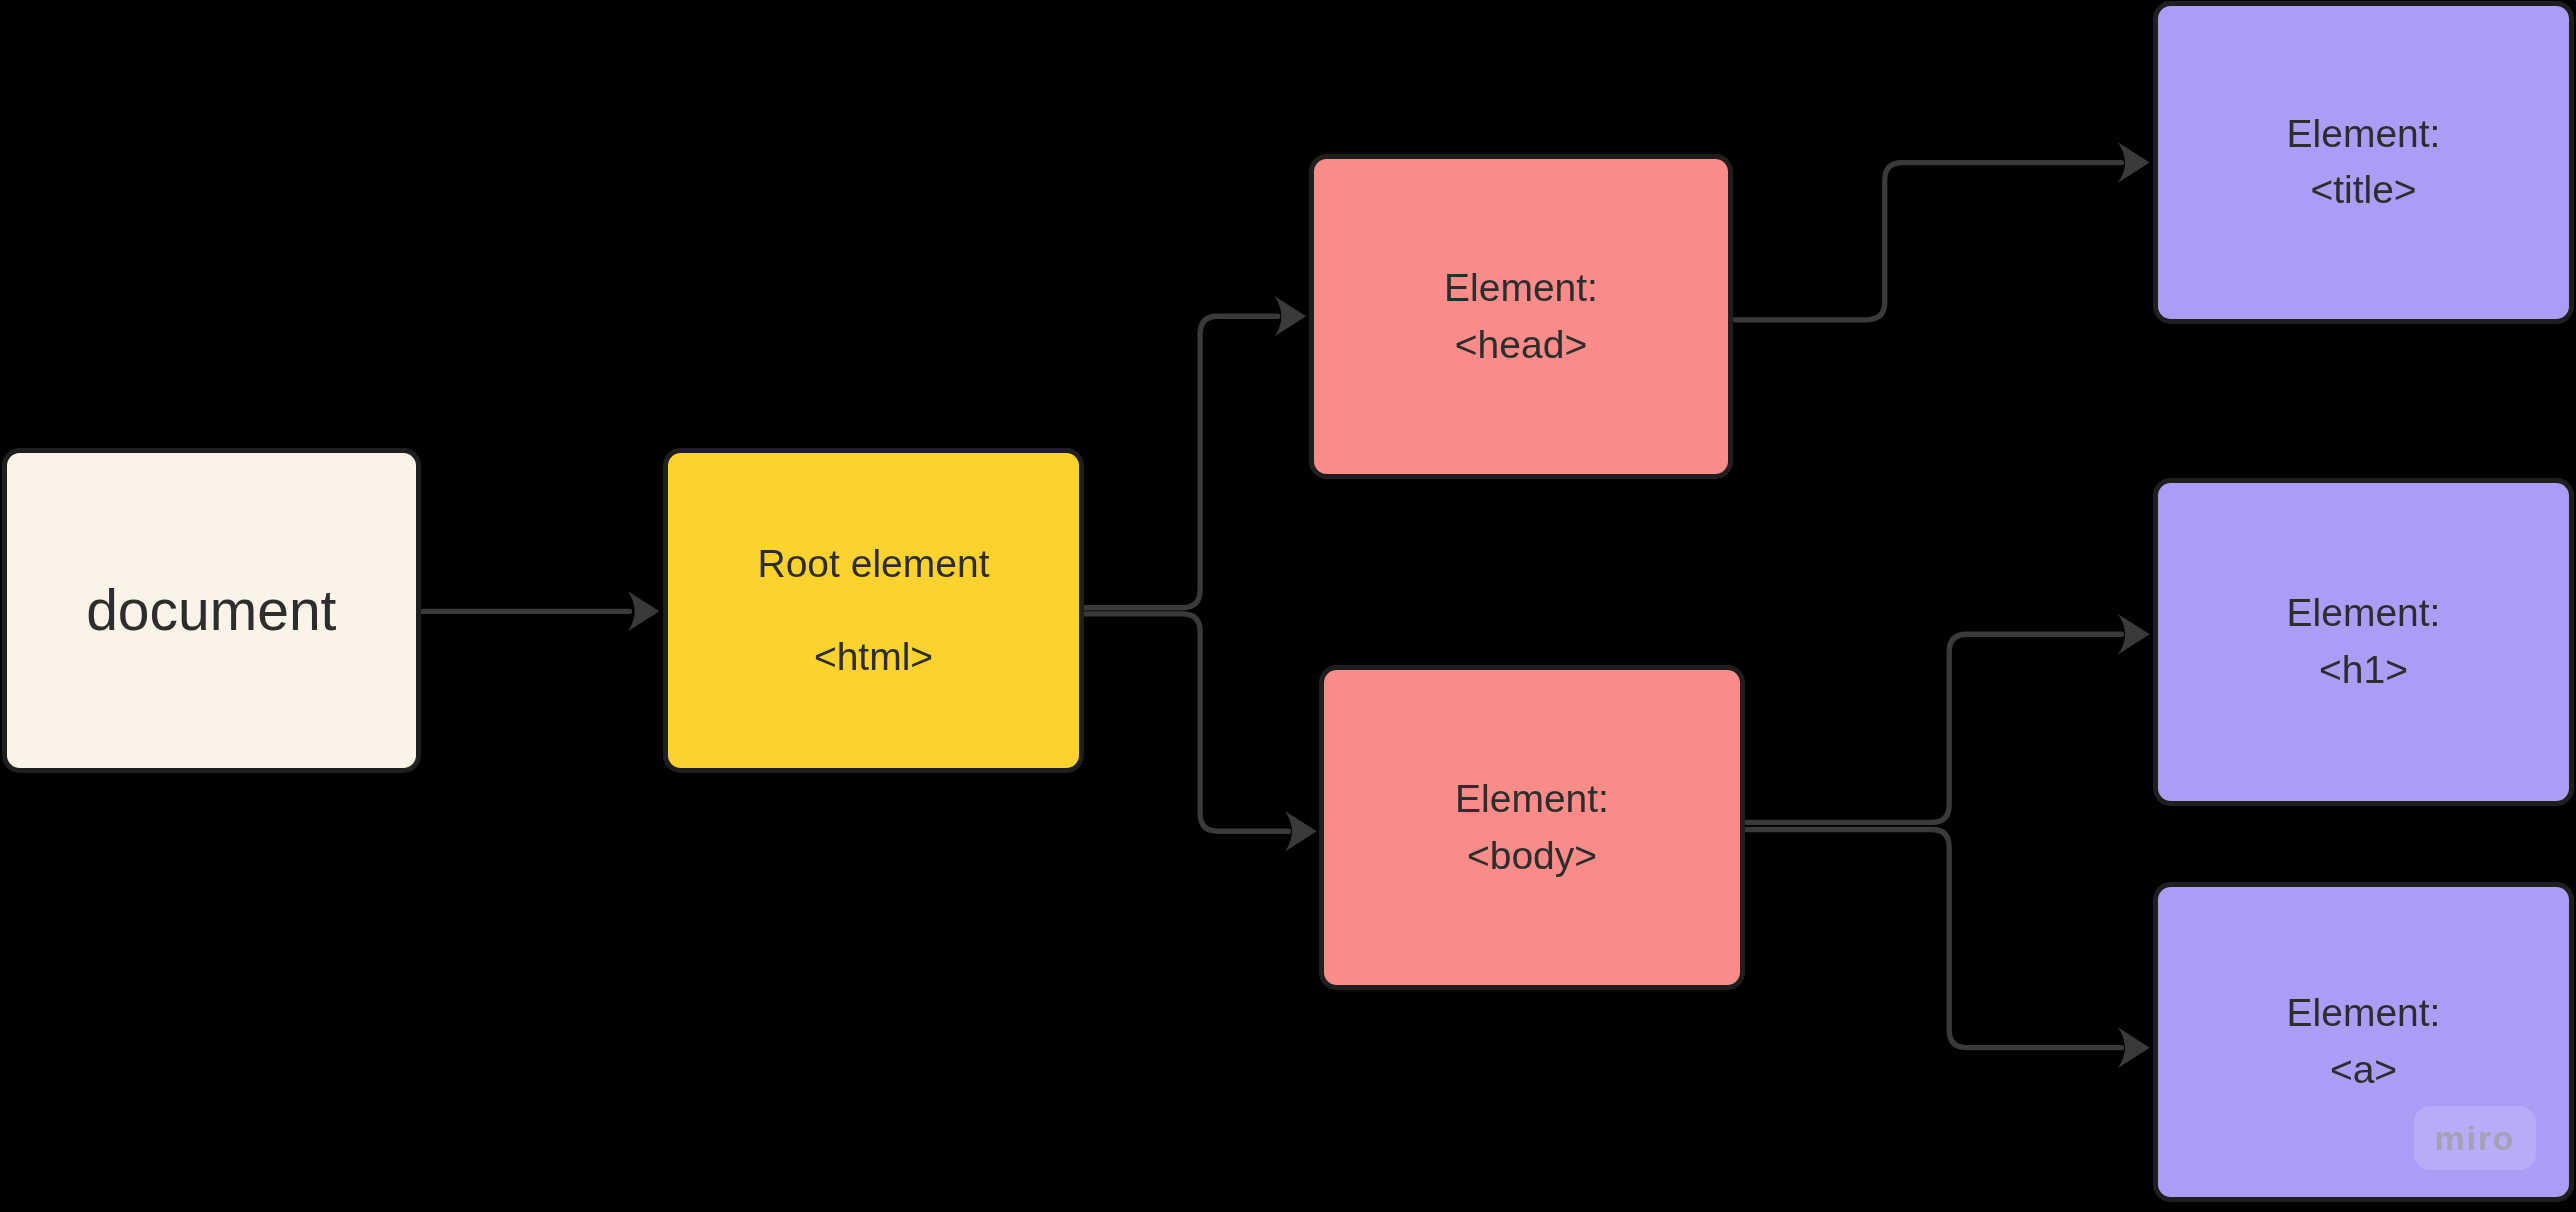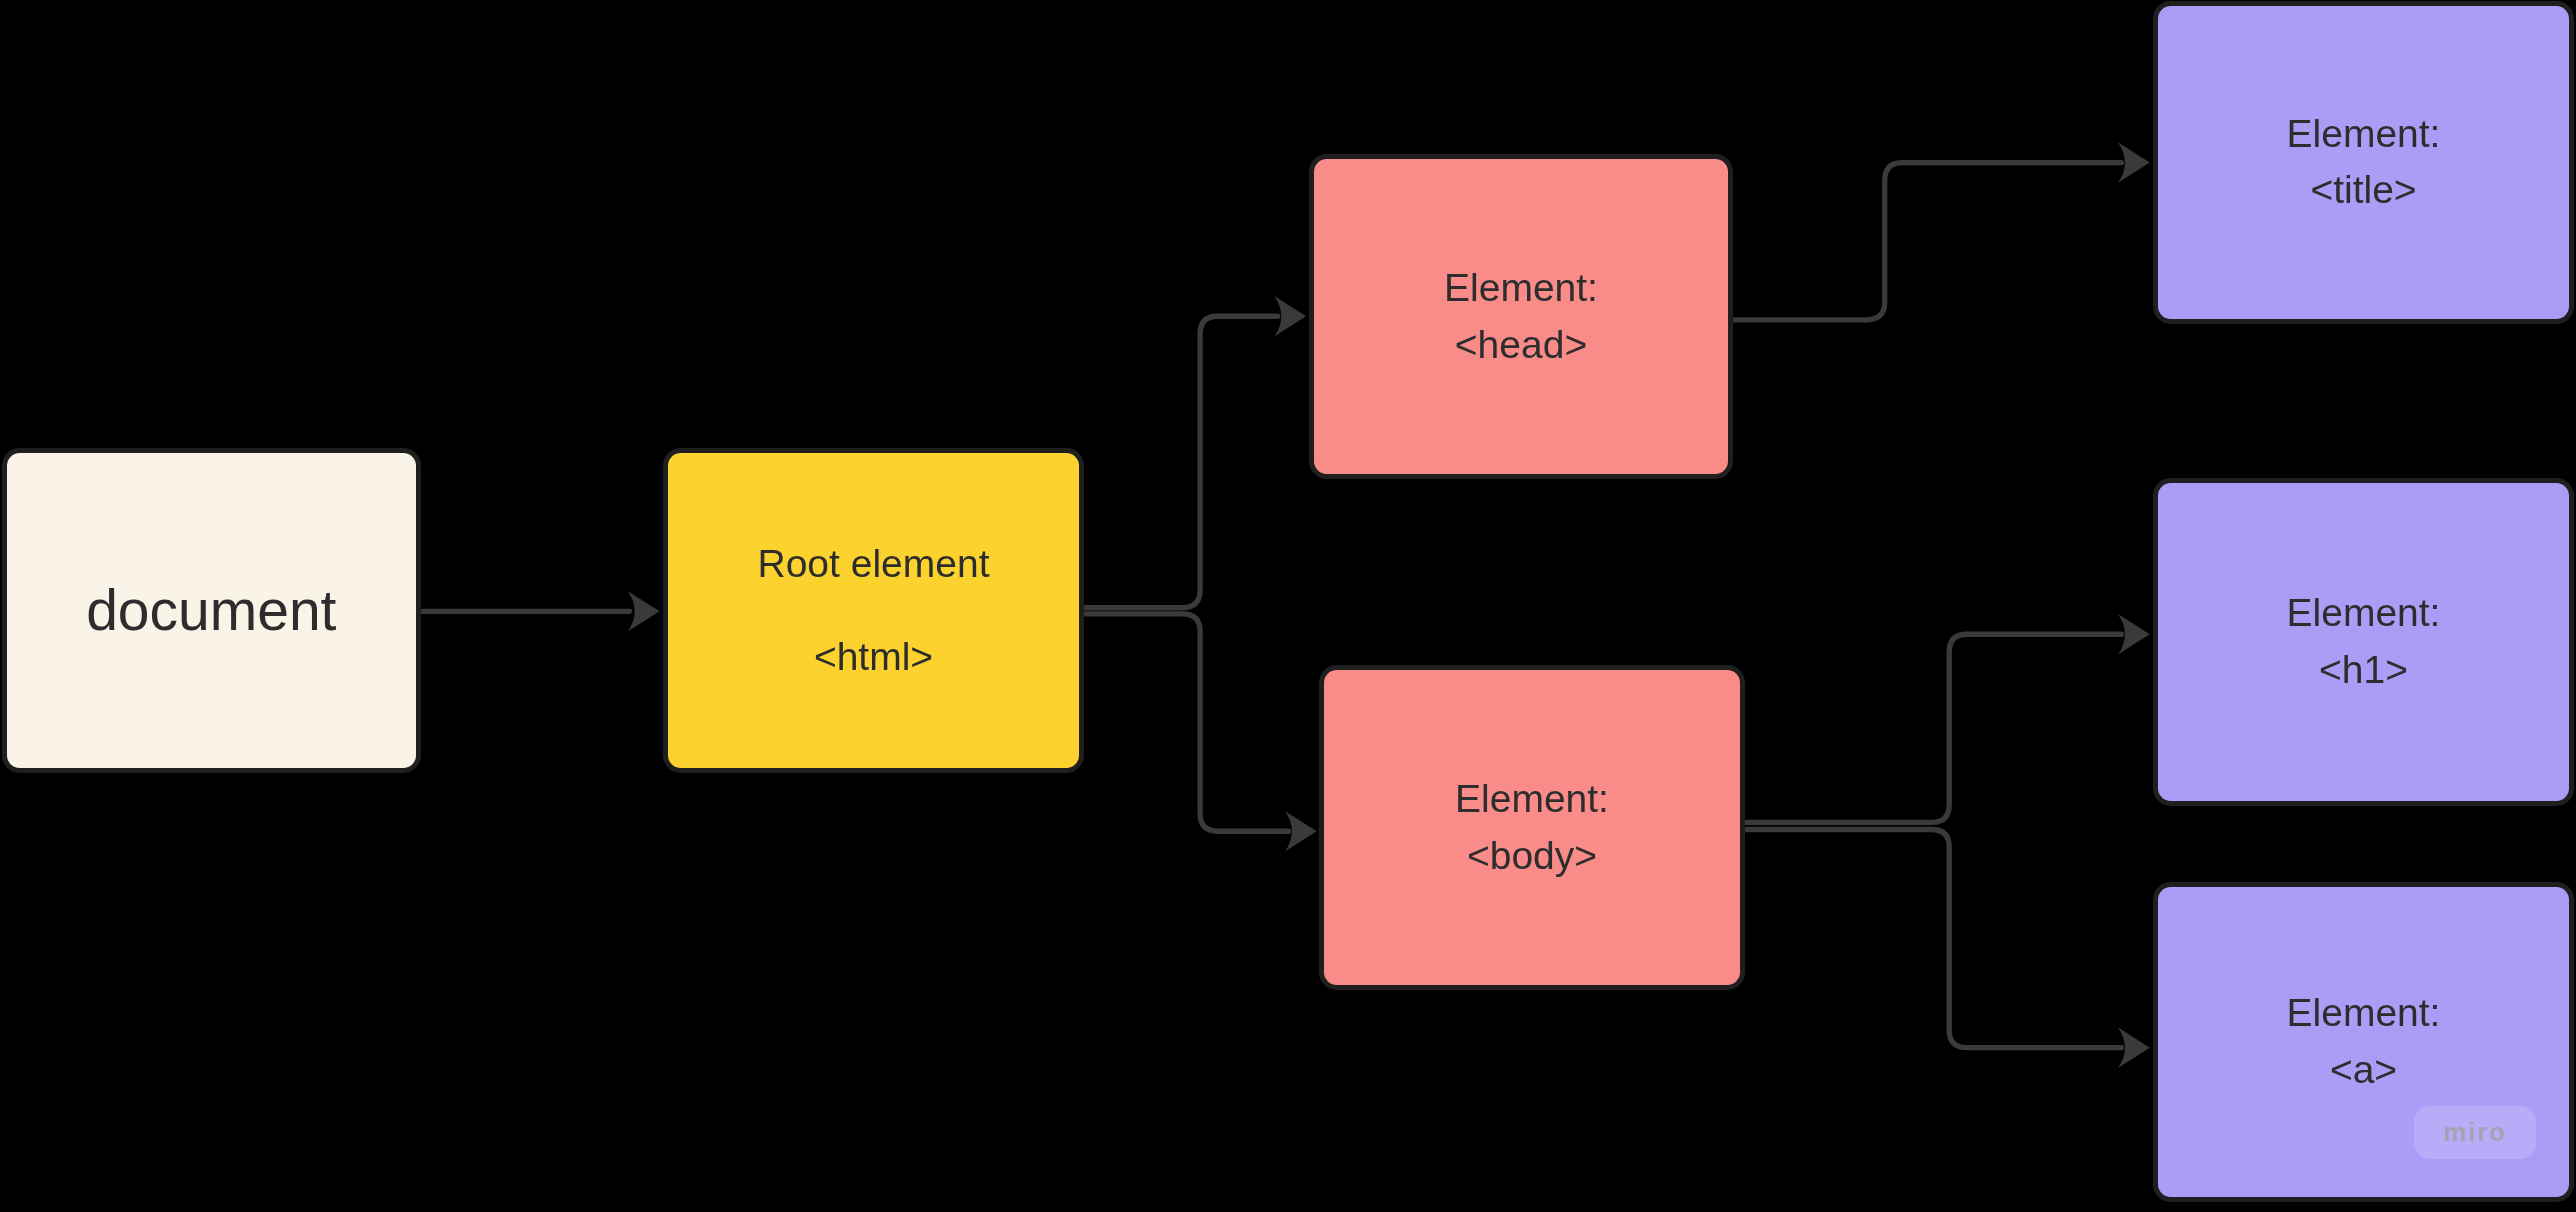--- a/index.html
+++ b/index.html
@@ -53,27 +53,27 @@
   .node-html    {left:663px; top:448px; width:421px; height:325px;gap:36px;}
   .node-head    {left:1309px;top:154px; width:424px; height:325px;}
   .node-body    {left:1319px;top:665px; width:426px; height:325px;}
   .node-title   {left:2153px;top:0.9px;   width:421px; height:323px;}
   .node-h1      {left:2153px;top:478px; width:421px; height:328px;}
   .node-a       {left:2153px;top:882px; width:421px; height:320px;}
   .label-line{display:block;}
   .watermark{
     position:absolute;
     left:2414px;top:1106px;
-    width:122px;height:53px;
+    width:122px;height:64px;
     background:rgba(255,255,255,0.16);
     border-radius:16px;
     display:flex;
     align-items:center;
     justify-content:center;
-    font-size:26px;
+    font-size:34px;
     font-weight:700;
     letter-spacing:1.8px;
     color:#A5A1B2;
   }
 </style>
 </head>
 <body>
 
 <div class="canvas">
 

